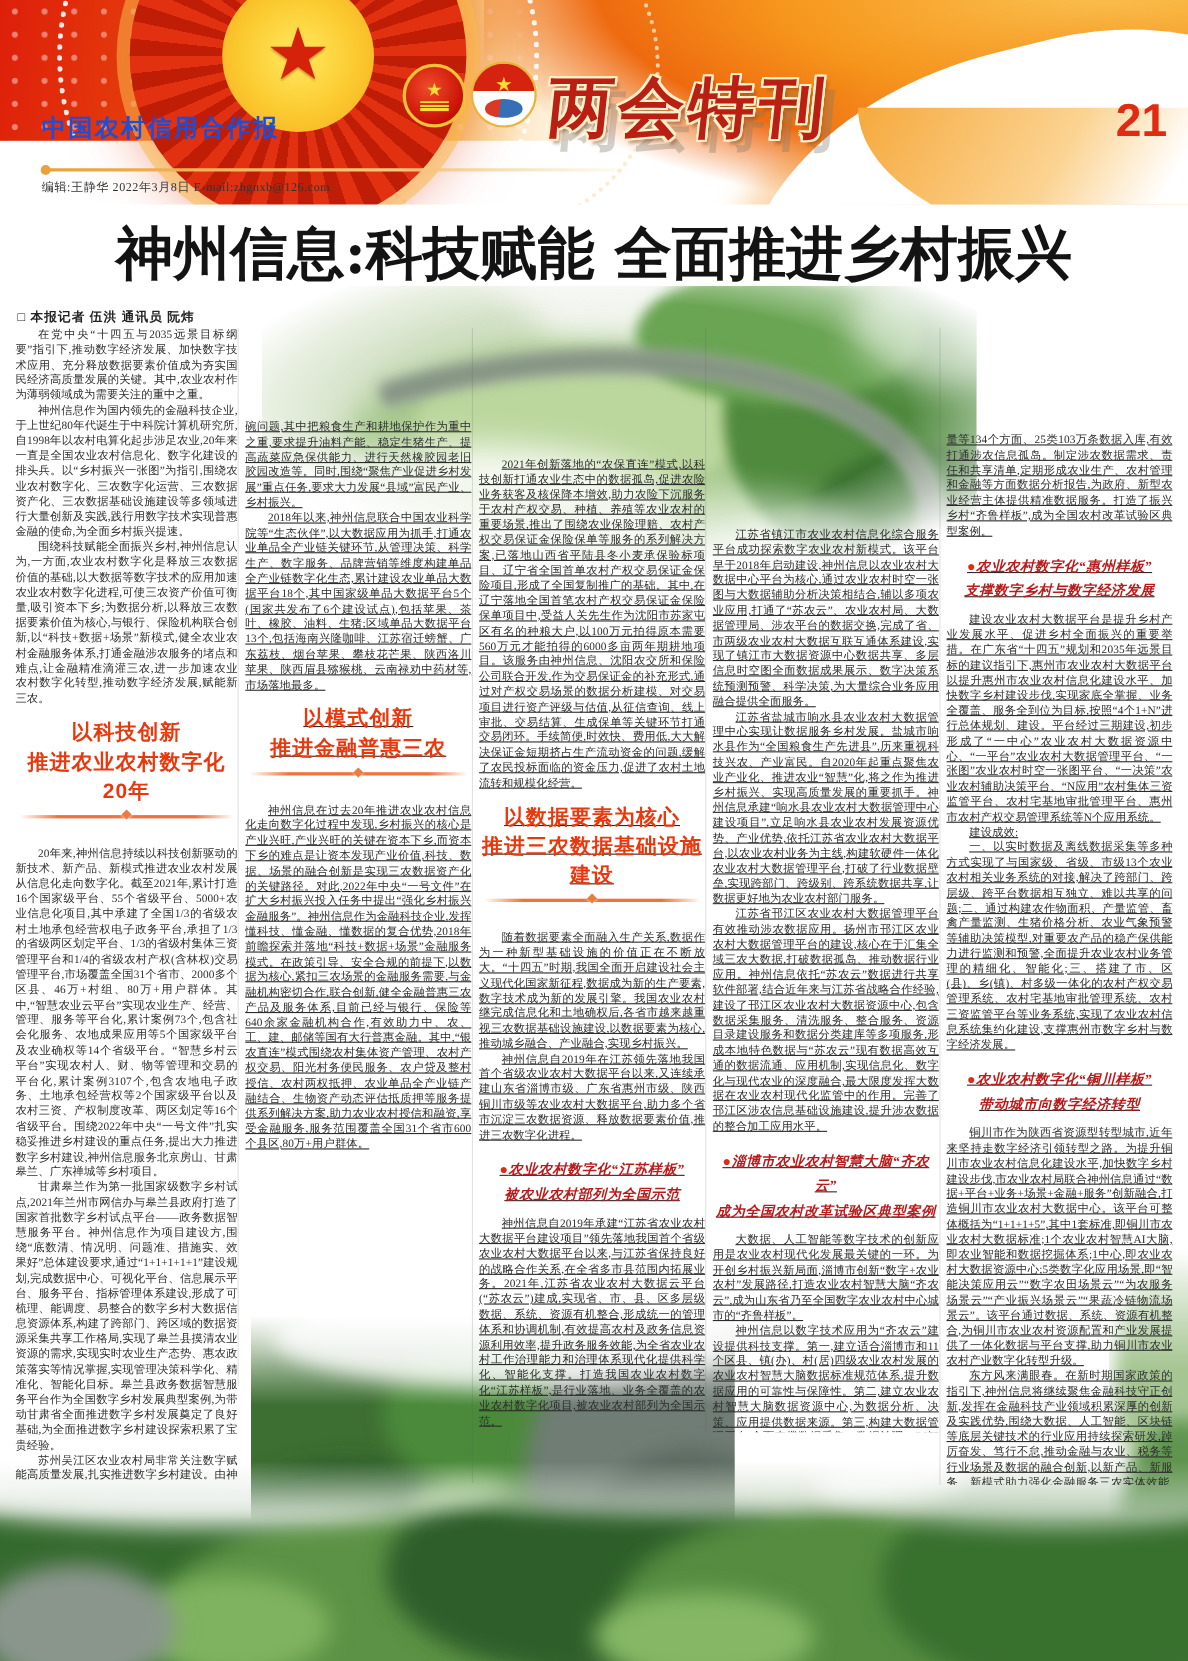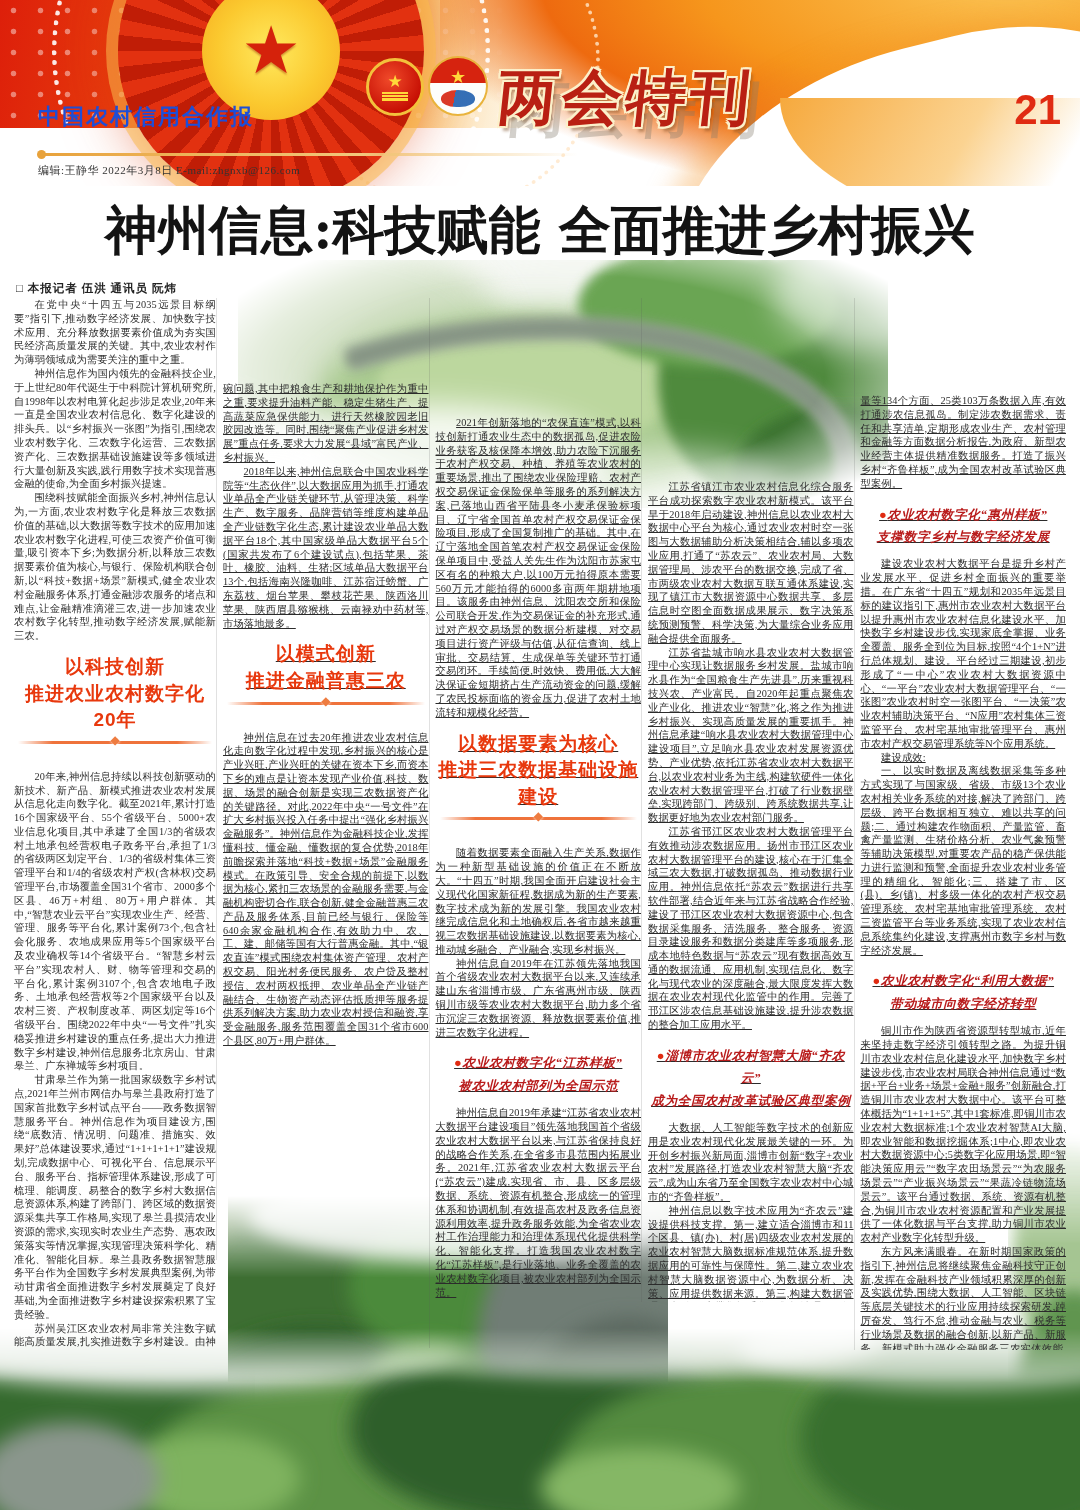--- a/index.html
+++ b/index.html
@@ -246,21 +246,21 @@
       <div class="col col5">
         <p class="para noindent">量等134个方面、25类103万条数据入库,有效打通涉农信息孤岛。制定涉农数据需求、责任和共享清单,定期形成农业生产、农村管理和金融等方面数据分析报告,为政府、新型农业经营主体提供精准数据服务。打造了振兴乡村“齐鲁样板”,成为全国农村改革试验区典型案例。</p>
         <div class="sub">
           <div>●农业农村数字化“惠州样板”</div>
           <div>支撑数字乡村与数字经济发展</div>
         </div>
         <p class="para">建设农业农村大数据平台是提升乡村产业发展水平、促进乡村全面振兴的重要举措。在广东省“十四五”规划和2035年远景目标的建议指引下,惠州市农业农村大数据平台以提升惠州市农业农村信息化建设水平、加快数字乡村建设步伐,实现家底全掌握、业务全覆盖、服务全到位为目标,按照“4个1+N”进行总体规划、建设。平台经过三期建设,初步形成了“一中心”农业农村大数据资源中心、“一平台”农业农村大数据管理平台、“一张图”农业农村时空一张图平台、“一决策”农业农村辅助决策平台、“N应用”农村集体三资监管平台、农村宅基地审批管理平台、惠州市农村产权交易管理系统等N个应用系统。</p>
         <p class="para">建设成效:</p>
         <p class="para">一、以实时数据及离线数据采集等多种方式实现了与国家级、省级、市级13个农业农村相关业务系统的对接,解决了跨部门、跨层级、跨平台数据相互独立、难以共享的问题;二、通过构建农作物面积、产量监管、畜禽产量监测、生猪价格分析、农业气象预警等辅助决策模型,对重要农产品的稳产保供能力进行监测和预警,全面提升农业农村业务管理的精细化、智能化;三、搭建了市、区(县)、乡(镇)、村多级一体化的农村产权交易管理系统、农村宅基地审批管理系统、农村三资监管平台等业务系统,实现了农业农村信息系统集约化建设,支撑惠州市数字乡村与数字经济发展。</p>
         <div class="sub">
-          <div>●农业农村数字化“利用大数据”</div>
+          <div>●农业农村数字化“铜川样板”</div>
           <div>带动城市向数字经济转型</div>
         </div>
         <p class="para">铜川市作为陕西省资源型转型城市,近年来坚持走数字经济引领转型之路。为提升铜川市农业农村信息化建设水平,加快数字乡村建设步伐,市农业农村局联合神州信息通过“数据+平台+业务+场景+金融+服务”创新融合,打造铜川市农业农村大数据中心。该平台可整体概括为“1+1+1+5”,其中1套标准,即铜川市农业农村大数据标准;1个农业农村智慧AI大脑,即农业智能和数据挖掘体系;1中心,即农业农村大数据资源中心;5类数字化应用场景,即“智能决策应用云”“数字农田场景云”“为农服务场景云”“产业振兴场景云”“果蔬冷链物流场景云”。该平台通过数据、系统、资源有机整合,为铜川市农业农村资源配置和产业发展提供了一体化数据与平台支撑,助力铜川市农业农村产业数字化转型升级。</p>
         <p class="para">东方风来满眼春。在新时期国家政策的指引下,神州信息将继续聚焦金融科技守正创新,发挥在金融科技产业领域积累深厚的创新及实践优势,围绕大数据、人工智能、区块链等底层关键技术的行业应用持续探索研发,踔厉奋发、笃行不怠,推动金融与农业、税务等行业场景及数据的融合创新,以新产品、新服务、新模式助力强化金融服务三农实体效能,实现普惠金融。同时,神州信息作为金融行业最值得信赖的数字化转型合作伙伴,将携手更多“生态伙伴”,发挥各自的技术、资源和经验优势,共同探索一条普惠金融的实践道路,让更多弱势群体、产业发展从中受益,走向共同富裕。</p>
       </div>
     </div>
 
   <div class="photo photo-mid">
     <svg width="440" height="314" viewBox="0 0 440 314" xmlns="http://www.w3.org/2000/svg">
       <defs>

